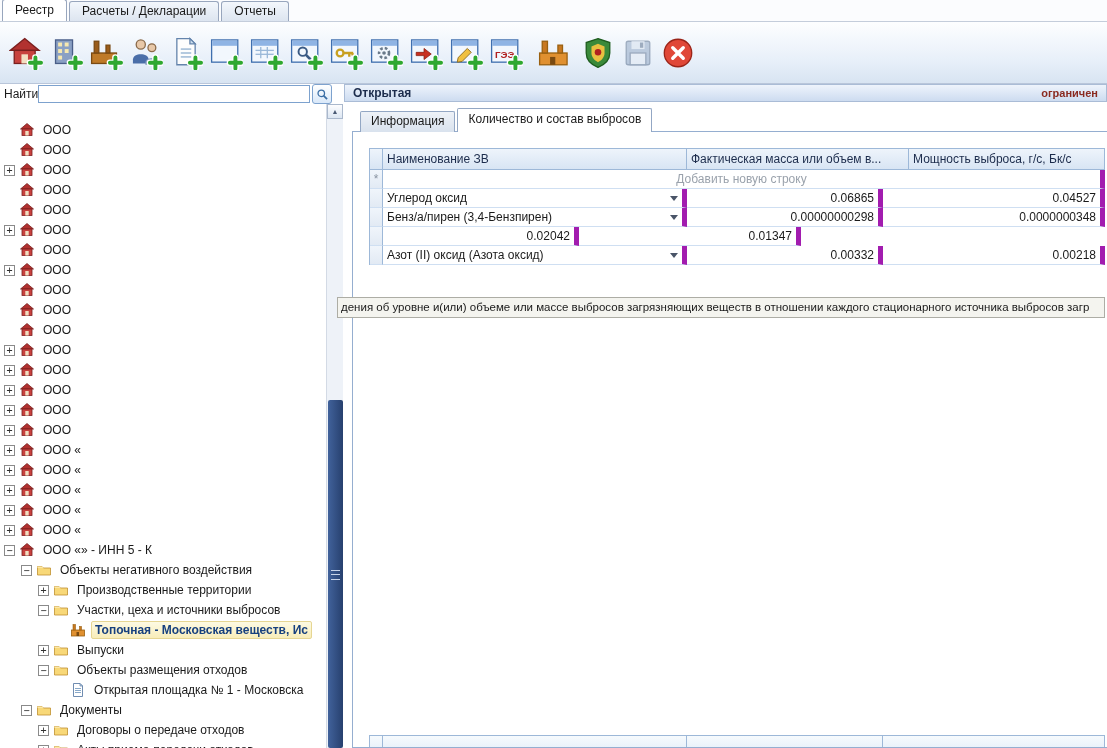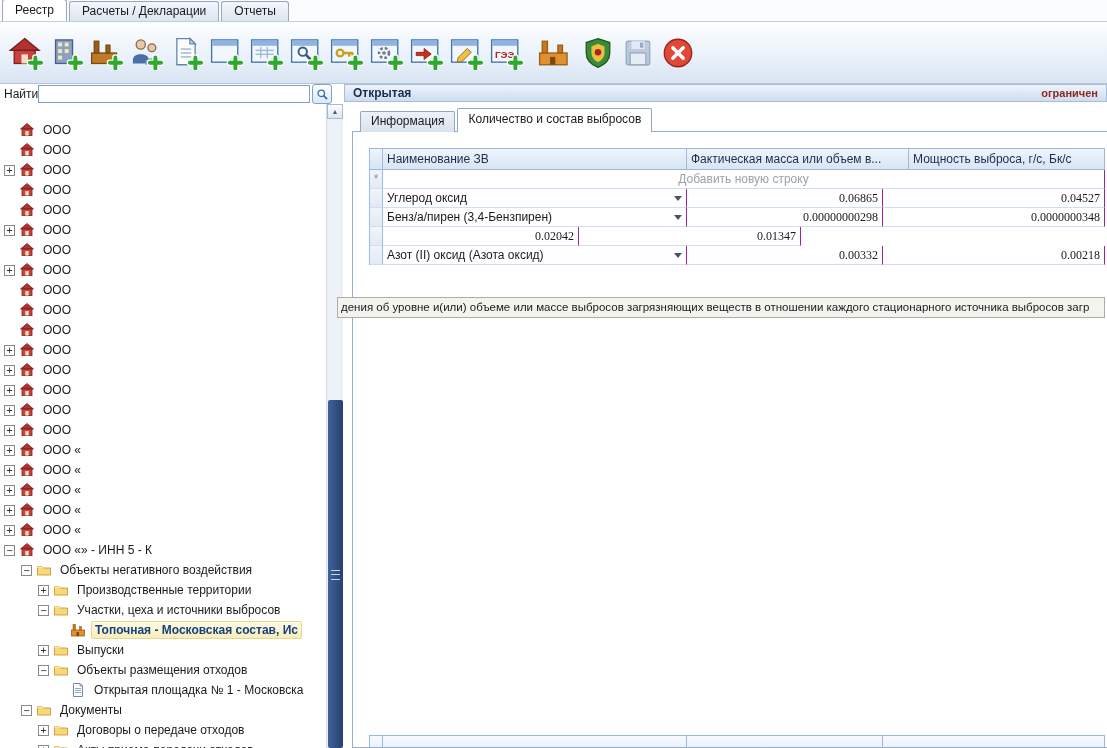--- a/index.html
+++ b/index.html
@@ -59,30 +59,30 @@
   .dtabs{position:absolute;left:16px;top:26px;height:22px;display:flex;align-items:flex-end;z-index:2;}
   .dtab{padding:0 10px;height:20px;line-height:19px;border:1px solid #93a7c4;border-bottom:none;
     border-radius:2px 2px 0 0;background:linear-gradient(#eef2f8,#d9e2ee);margin-right:2px;white-space:nowrap;}
   .dtab.active{background:#fff;height:23px;line-height:21px;position:relative;z-index:3;}
   .dcontent{position:absolute;left:8px;top:47px;right:0;bottom:0;background:#fff;
     border:1px solid #95aed0;border-right:none;box-sizing:border-box;overflow:hidden;}
   
   .grid{position:absolute;left:16px;top:16px;border-left:1px solid #9db8d8;}
   .g-row{display:flex;height:19px;box-sizing:border-box;}
   .g-row.g-hdr{height:22px;}
-  .g-cell{box-sizing:border-box;border-right:1px solid #a21caf;border-bottom:1px solid #cfdff2;
+  .g-cell{box-sizing:border-box;border-right:5px solid #a21caf;border-bottom:1px solid #cfdff2;
     padding:0 4px;line-height:18px;white-space:nowrap;overflow:hidden;display:flex;align-items:center;}
   .g-hdr .g-cell{background:linear-gradient(#eef4fb,#d8e5f4);border-top:1px solid #9db8d8;
     border-right:1px solid #9db8d8;border-bottom:1px solid #9db8d8;color:#1c2c4c;line-height:20px;
     text-overflow:ellipsis;display:block;}
   .g-rowhdr{width:13px;background:linear-gradient(#f0f5fb,#e2eaf4);border-right:1px solid #9db8d8;
     justify-content:center;color:#8a94a2;padding:0;}
   .g-hdr .g-rowhdr{width:13px;padding:0;}
   .g-newcell{justify-content:center;color:#9aa2ac;}
-  .g-num{justify-content:flex-end;font-family:Liberation Serif, serif;}
+  .g-num{justify-content:flex-end;}
   .combo{margin-left:auto;width:0;height:0;border-left:4px solid transparent;border-right:4px solid transparent;
     border-top:5px solid #4a5568;flex:none;}
   
   .bgrid{position:absolute;left:16px;bottom:0;height:11px;display:flex;border-top:1px solid #9db8d8;border-left:1px solid #9db8d8;}
   .bcell{box-sizing:border-box;height:11px;border-right:1px solid #9db8d8;background:linear-gradient(#f6fafd,#eaf2fa);}
   
   .hintband{position:absolute;left:337px;top:297px;width:768px;height:21px;box-sizing:border-box;z-index:30;
     background:#f4f4ef;border:1px solid #adada5;font-size:11.5px;line-height:19px;white-space:nowrap;
     overflow:hidden;padding:0 3px;color:#1a1a1a;}
 </style>
@@ -580,21 +580,21 @@
       <div class="trow selected" style="padding-left: 55px;">
         <span class="texp none"></span>
         <span class="ticon">
           <svg viewBox="0 0 16 16">
             <rect x="1.5" y="8" width="13" height="6" fill="#e09030" stroke="#9a6010" stroke-width="0.8"></rect>
             <rect x="3" y="2.5" width="2.5" height="5.5" fill="#c87820" stroke="#9a6010" stroke-width="0.6"></rect>
             <rect x="9.5" y="4.5" width="2" height="3.5" fill="#c87820" stroke="#9a6010" stroke-width="0.6"></rect>
             <rect x="6.5" y="10" width="2.5" height="4" fill="#7a4a10"></rect>
           </svg>
         </span>
-        <span class="tlabel">Топочная - Московская состав, Ис</span>
+        <span class="tlabel">Топочная - Московская веществ, Ис</span>
       </div>
       <div class="trow" style="padding-left: 38px;">
         <span class="texp">+</span>
         <span class="ticon">
           <svg viewBox="0 0 16 16">
             <path d="M1.5 4.5 H6 L7.5 6 H14.5 V13 H1.5 Z" fill="#f8d878" stroke="#c09030" stroke-width="0.8"></path>
             <path d="M1.5 4.5 H6 L7.5 6 H1.5 Z" fill="#fce8a8"></path>
           </svg>
         </span>
         <span class="tlabel">Выпуски</span>

